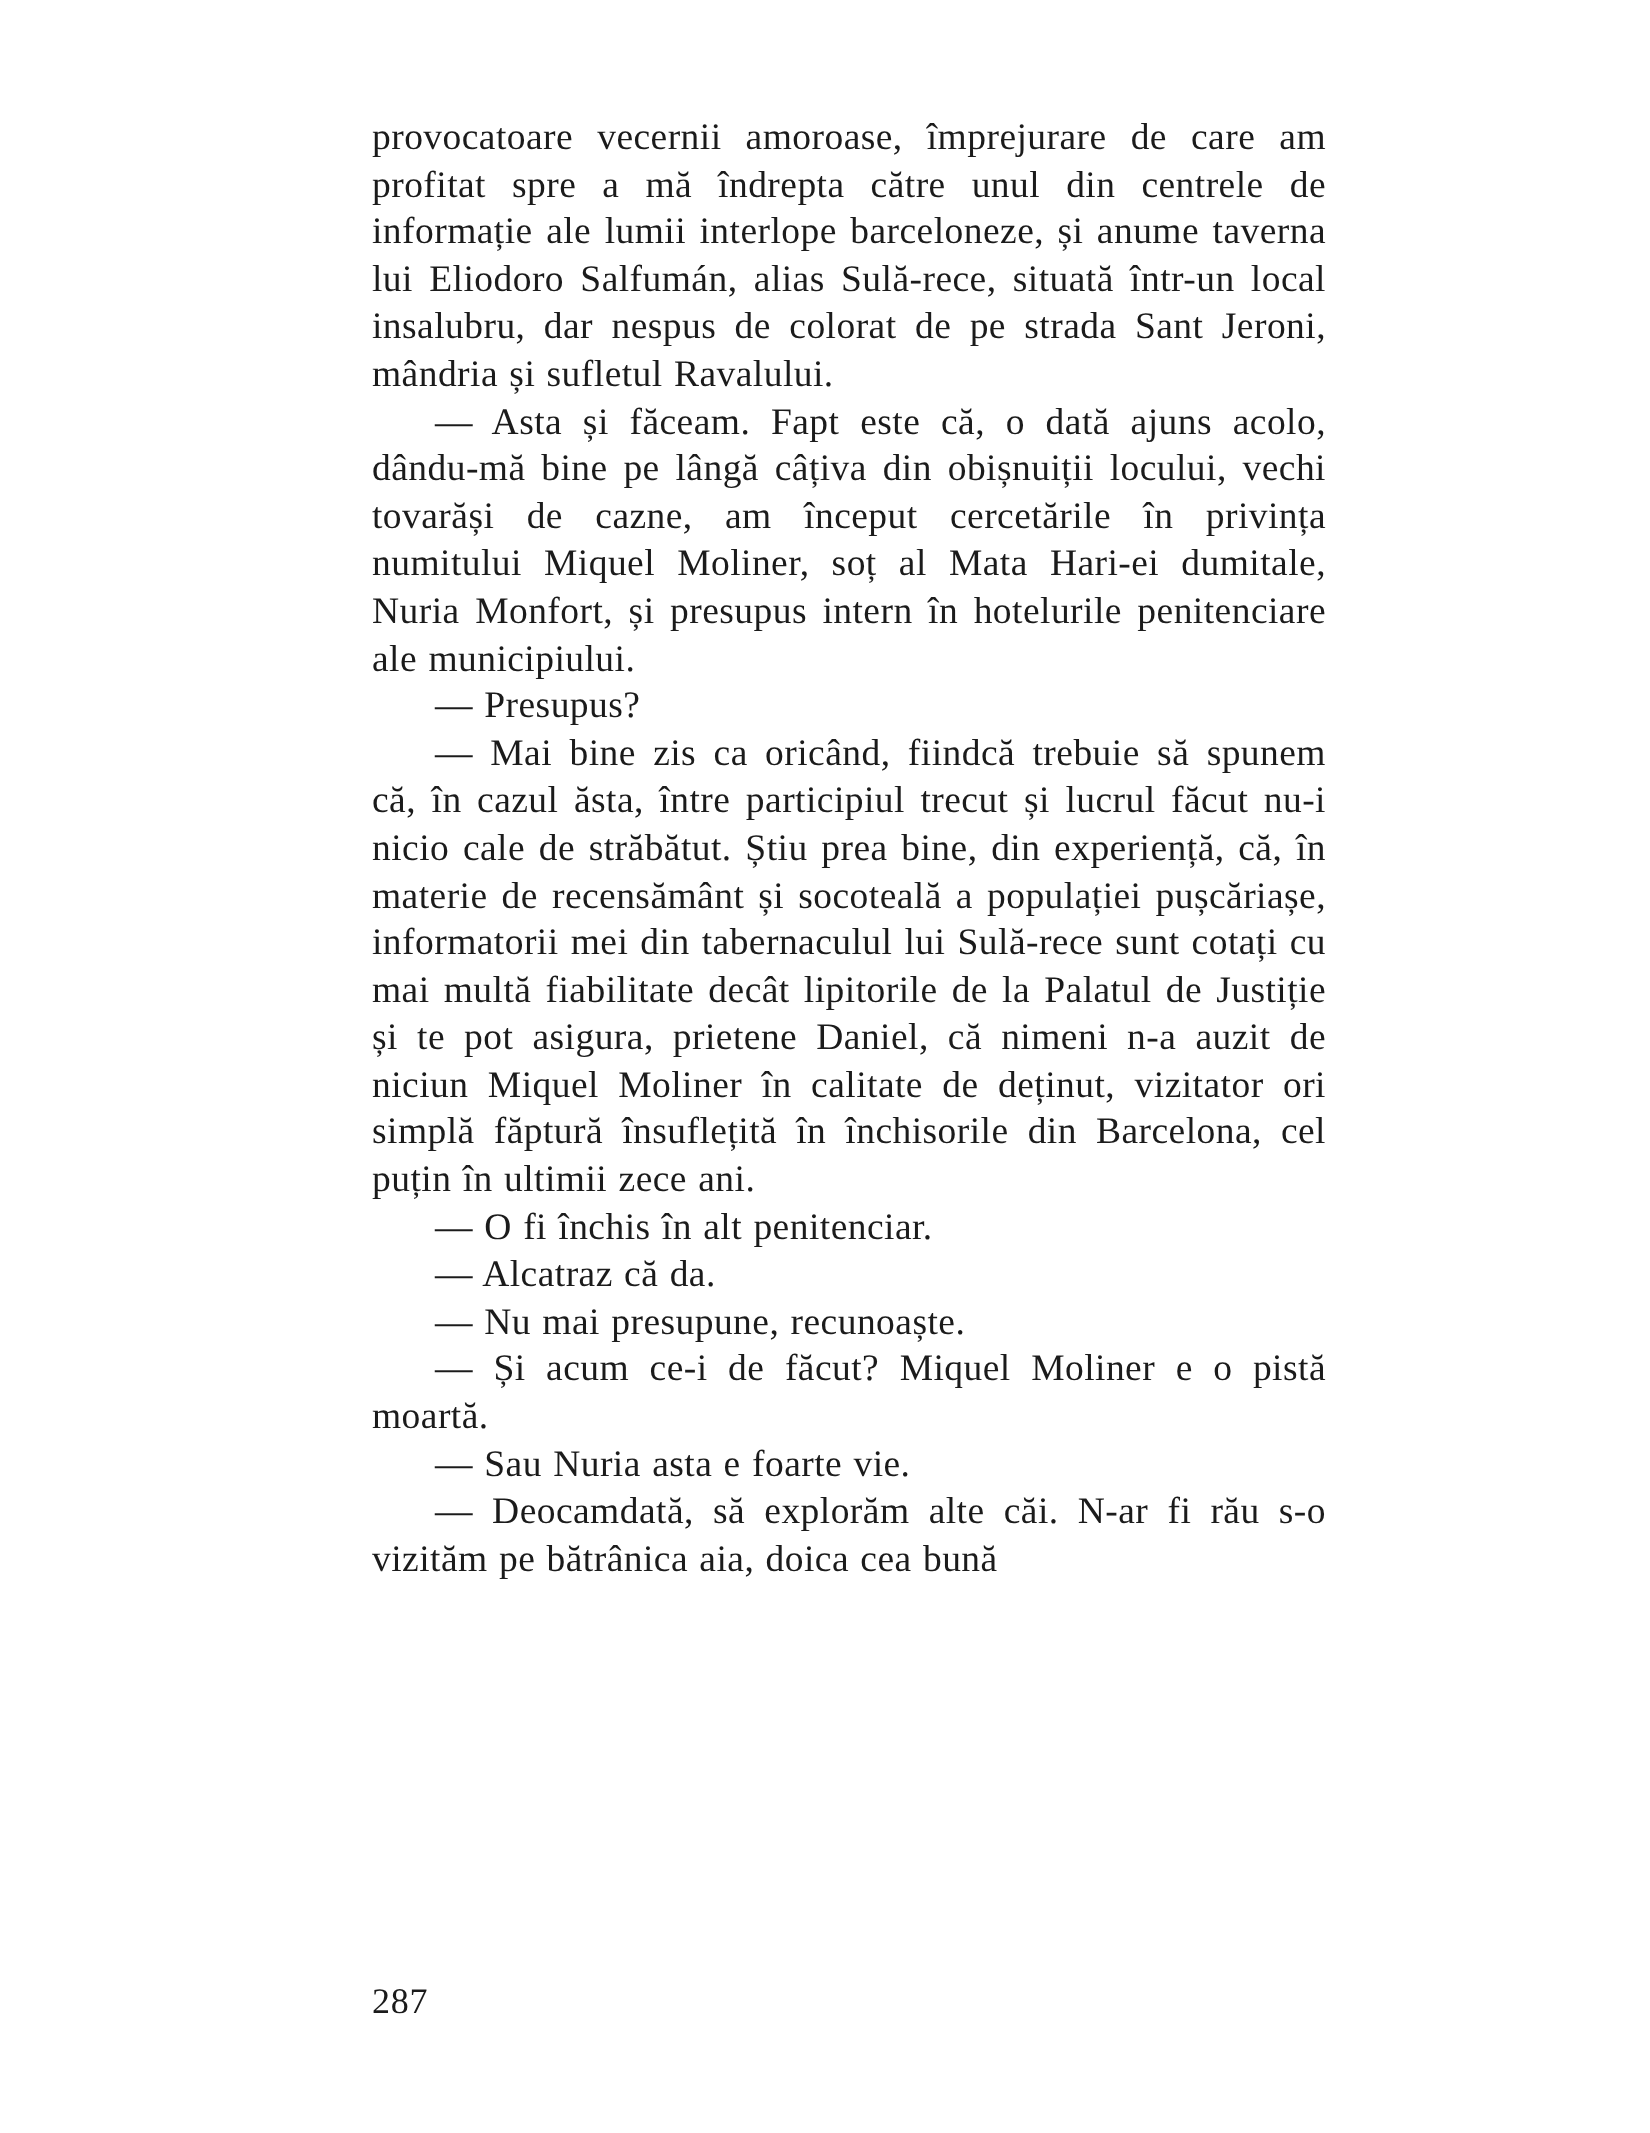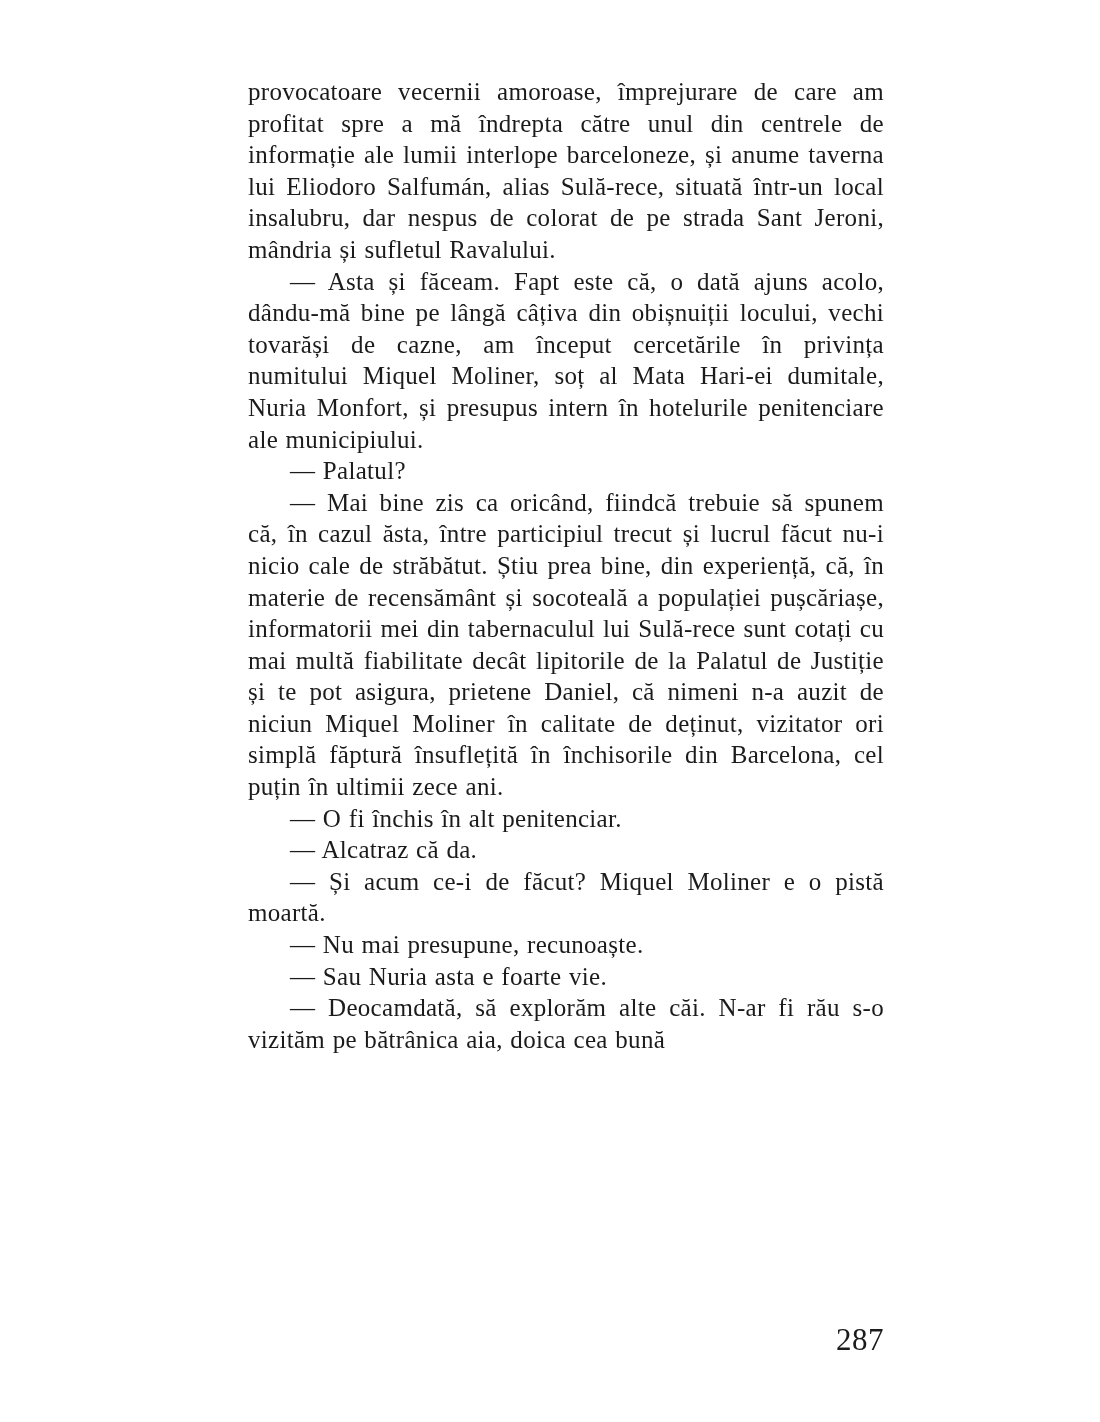--- a/index.html
+++ b/index.html
@@ -32,36 +32,36 @@
     word-spacing: 1px;
   }
   .text-column p.indent {
     text-indent: 42px;
   }
   .page-number {
     position: absolute;
     top: 1322px;
     left: 248px;
     width: 636px;
-    text-align: right;
-    font-size: 31px;
+    text-align: left;
+    font-size: 24px;
     letter-spacing: 0.5px;
     color: #1b1b1b;
   }
 </style>
 </head>
 <body>
 
 <div class="book-page">
   <div class="text-column">
     <p>provocatoare vecernii amoroase, împrejurare de care am profitat spre a mă îndrepta către unul din centrele de informație ale lumii interlope barceloneze, și anume taverna lui Eliodoro Salfumán, alias Sulă-rece, situată într-un local insalubru, dar nespus de colorat de pe strada Sant Jeroni, mândria și sufletul Ravalului.</p>
     <p class="indent">— Asta și făceam. Fapt este că, o dată ajuns acolo, dându-mă bine pe lângă câțiva din obișnuiții locului, vechi tovarăși de cazne, am început cercetările în privința numitului Miquel Moliner, soț al Mata Hari-ei dumitale, Nuria Monfort, și presupus intern în hotelurile penitenciare ale municipiului.</p>
-    <p class="indent">— Palatul?</p>
+    <p class="indent">— Presupus?</p>
     <p class="indent">— Mai bine zis ca oricând, fiindcă trebuie să spunem că, în cazul ăsta, între participiul trecut și lucrul făcut nu-i nicio cale de străbătut. Știu prea bine, din experiență, că, în materie de recensământ și socoteală a populației pușcăriașe, informatorii mei din tabernaculul lui Sulă-rece sunt cotați cu mai multă fiabilitate decât lipitorile de la Palatul de Justiție și te pot asigura, prietene Daniel, că nimeni n-a auzit de niciun Miquel Moliner în calitate de deținut, vizitator ori simplă făptură însuflețită în închisorile din Barcelona, cel puțin în ultimii zece ani.</p>
     <p class="indent">— O fi închis în alt penitenciar.</p>
     <p class="indent">— Alcatraz că da.</p>
+    <p class="indent">— Nu mai presupune, recunoaște.</p>
     <p class="indent">— Și acum ce-i de făcut? Miquel Moliner e o pistă moartă.</p>
-    <p class="indent">— Nu mai presupune, recunoaște.</p>
     <p class="indent">— Sau Nuria asta e foarte vie.</p>
     <p class="indent">— Deocamdată, să explorăm alte căi. N-ar fi rău s-o vizităm pe bătrânica aia, doica cea bună</p>
   </div>
   <div class="page-number">287</div>
 </div>
 
 </body></html>

